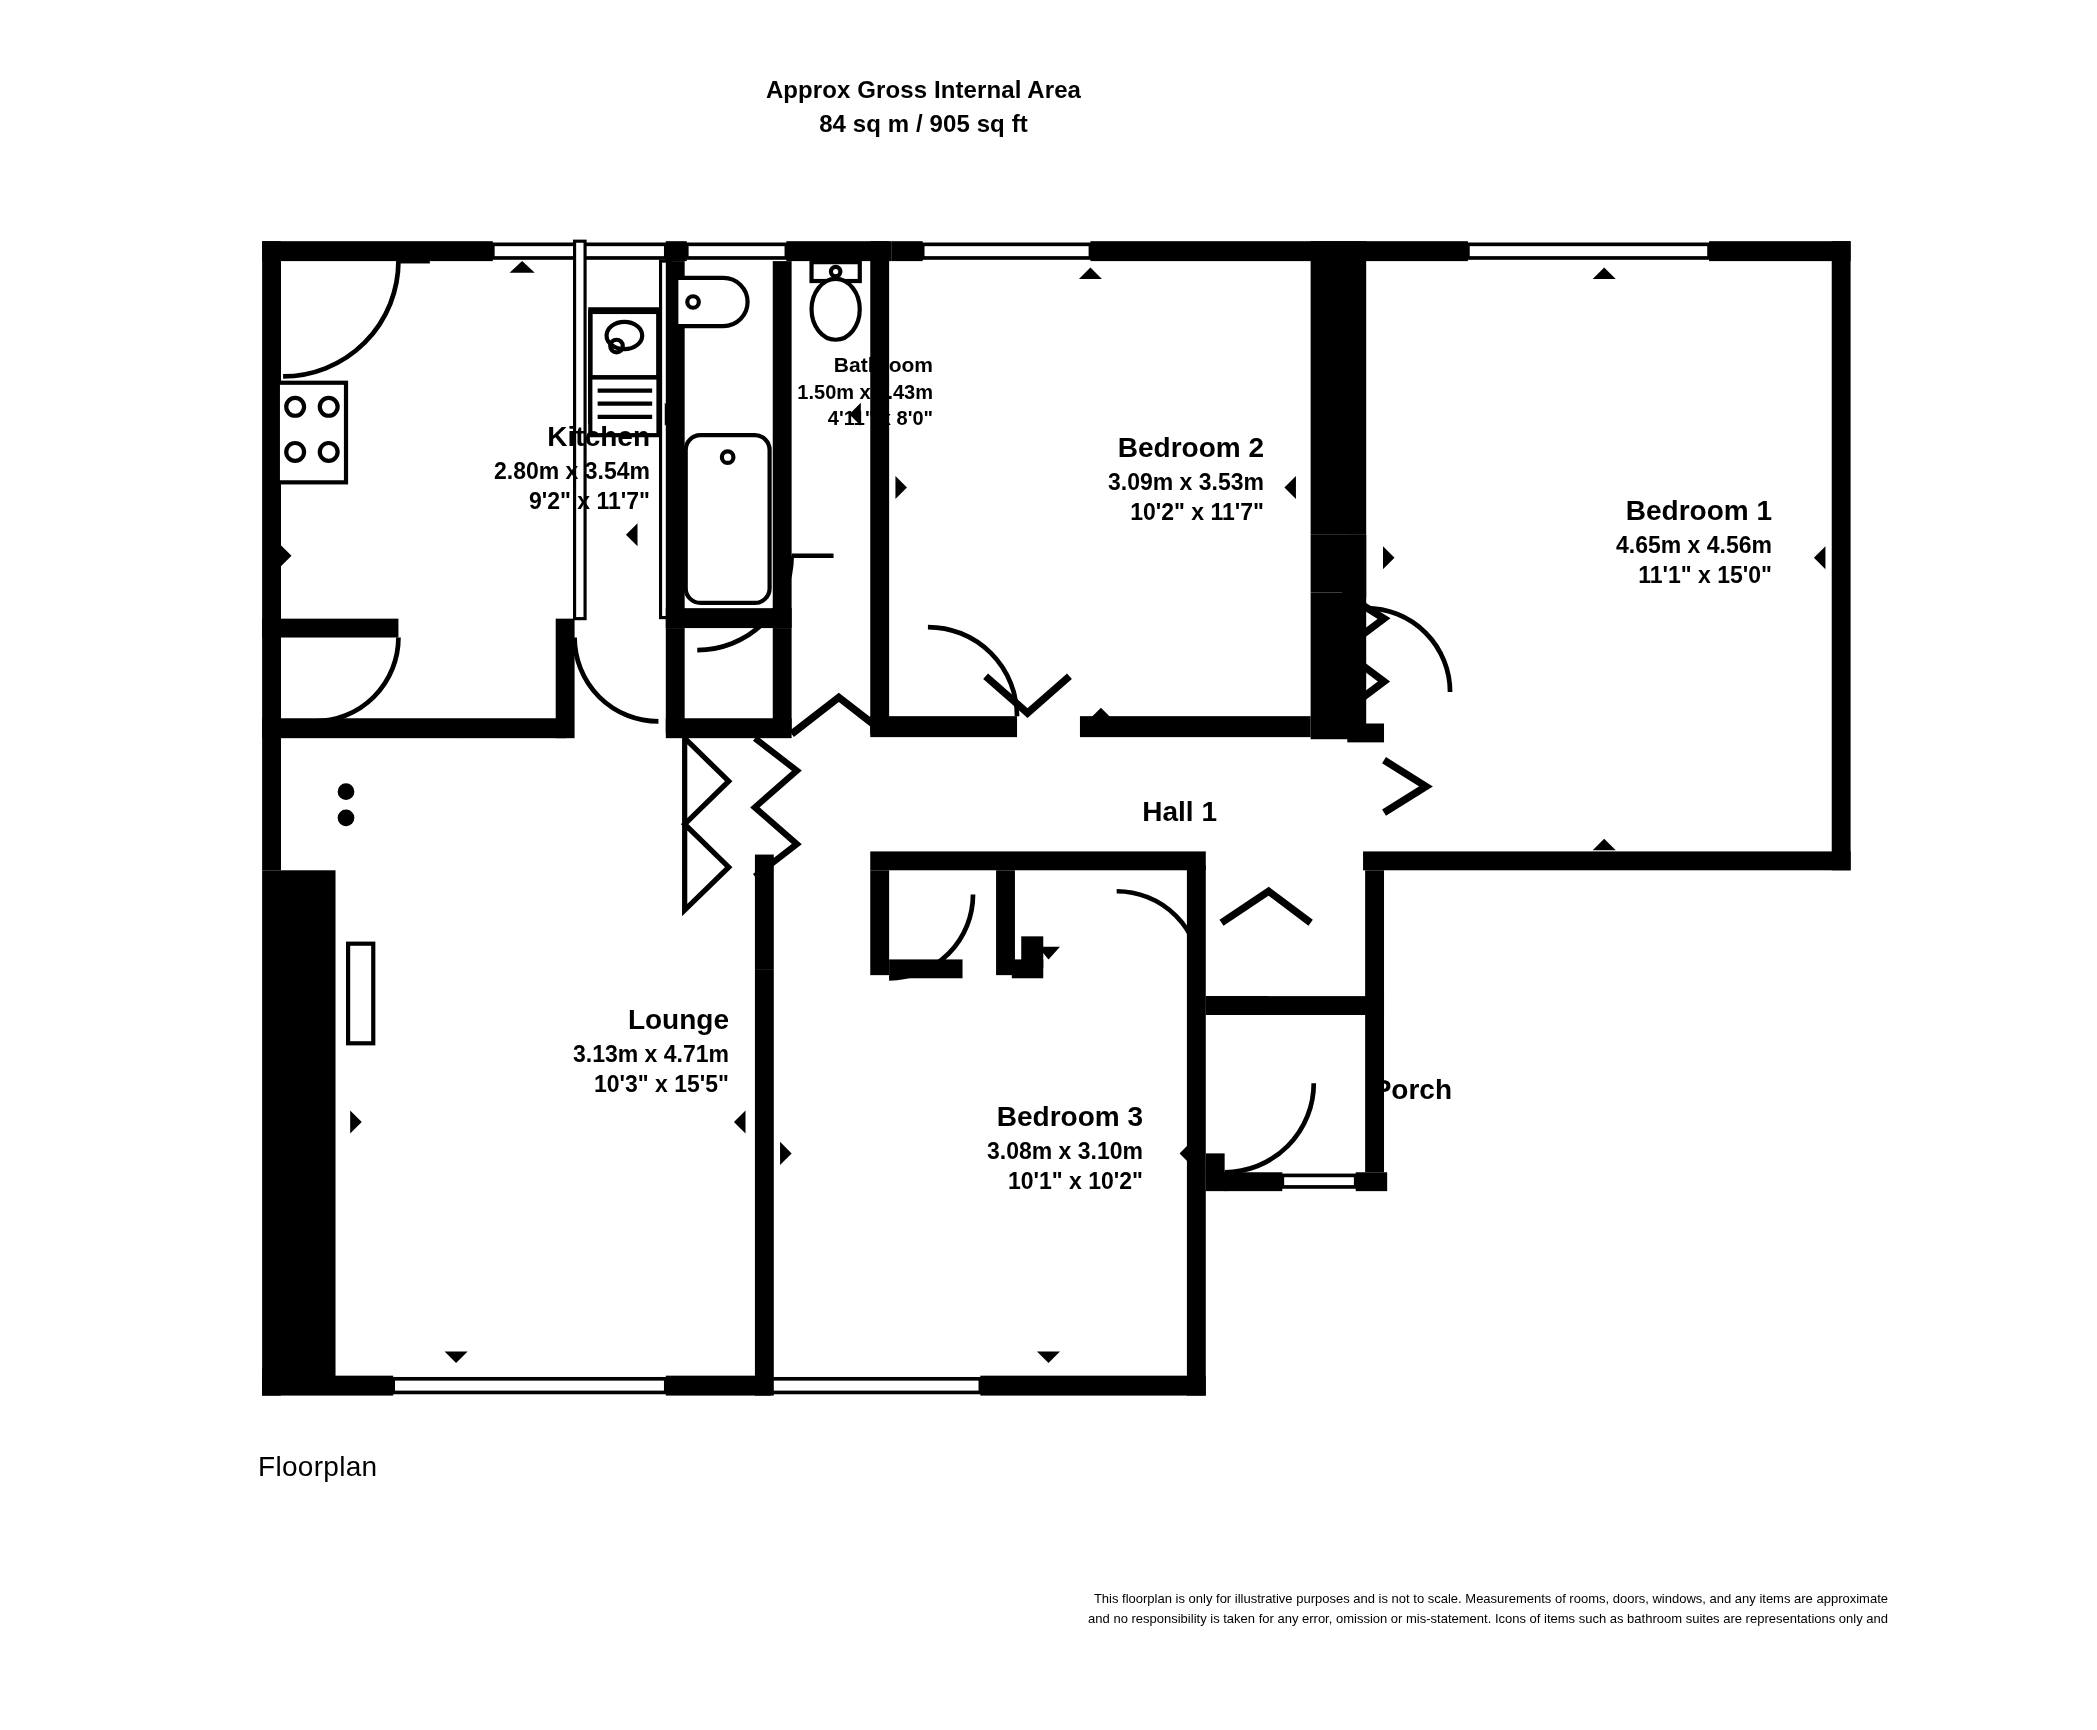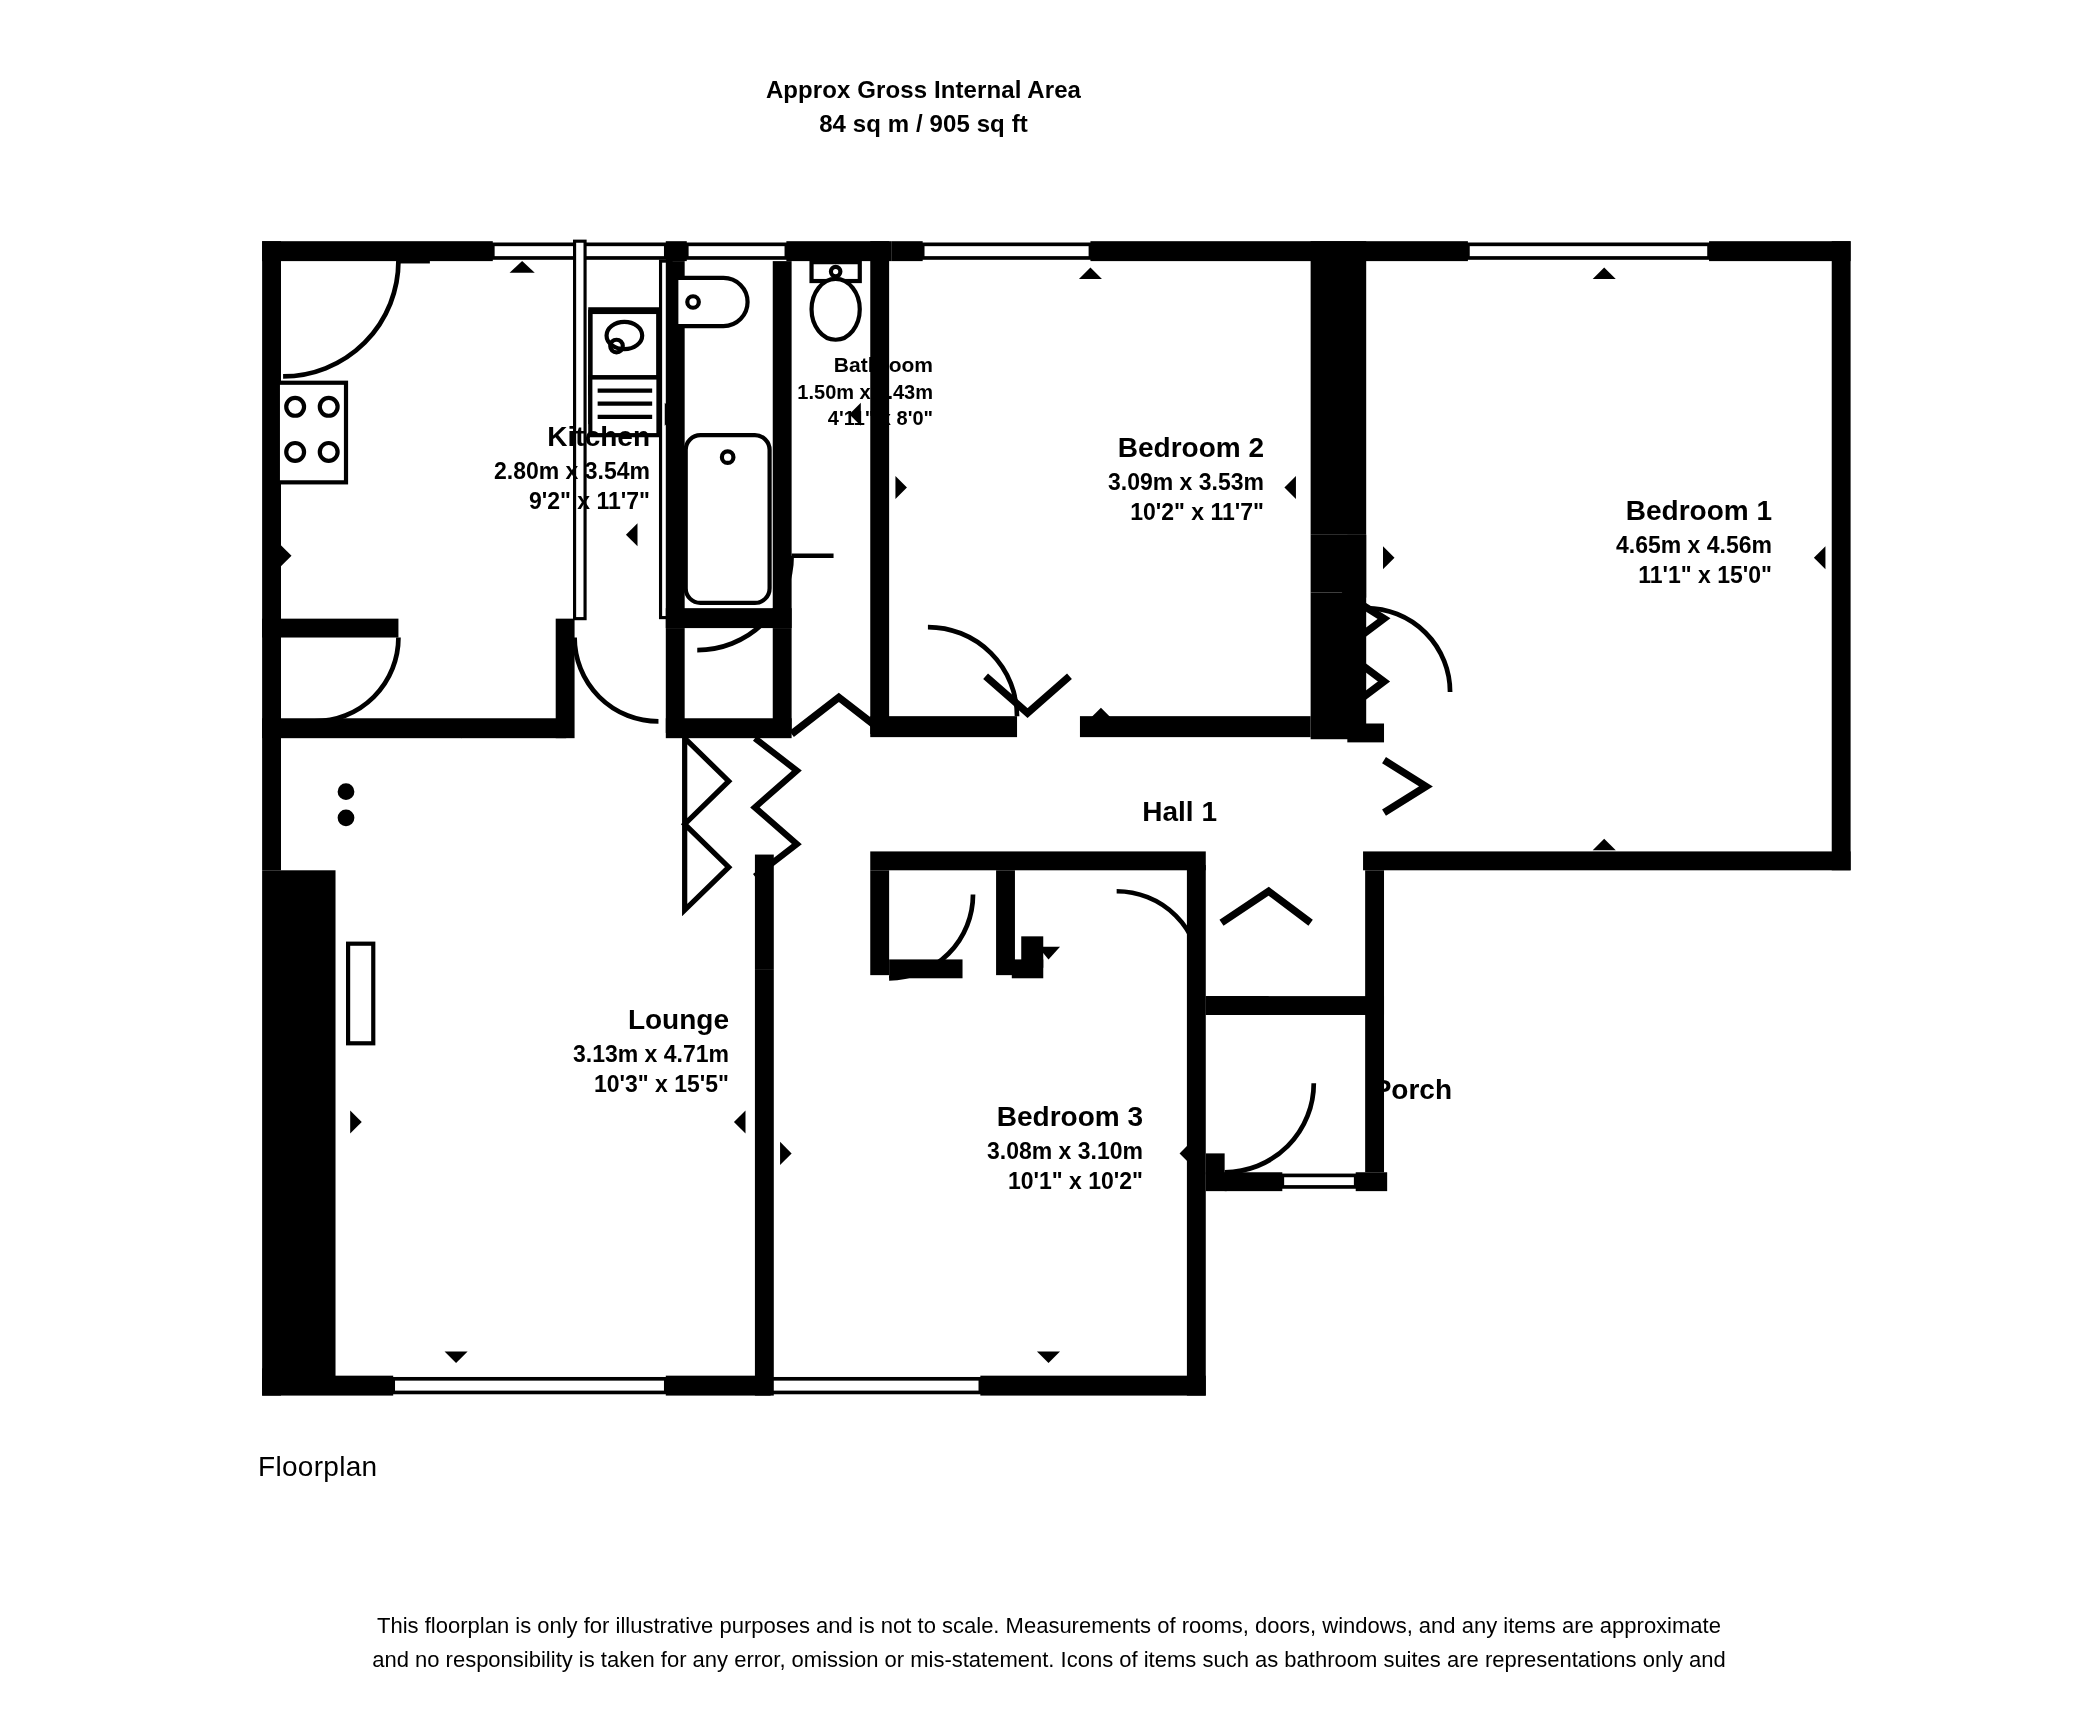--- a/index.html
+++ b/index.html
@@ -72,24 +72,23 @@
     top: 1451px;
     font-size: 28px;
     font-weight: normal;
     letter-spacing: 0.3px;
   }
   .disclaimer {
     position: absolute;
     left: 210px;
     top: 1589px;
     width: 1678px;
-    text-align: center;
-    font-size: 22px;
+    text-align: right;
+    font-size: 13px;
     line-height: 1.55;
-    margin-top: 20px;
   }
 </style>
 </head>
 <body>
 
 <div class="page">
 
   <div class="header">
     <div class="line">Approx Gross Internal Area</div>
     <div class="line">84 sq m / 905 sq ft</div>

